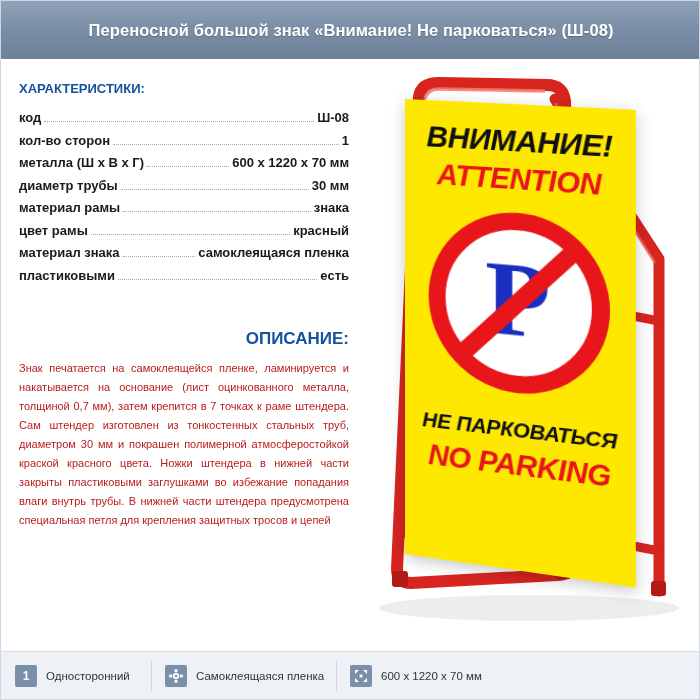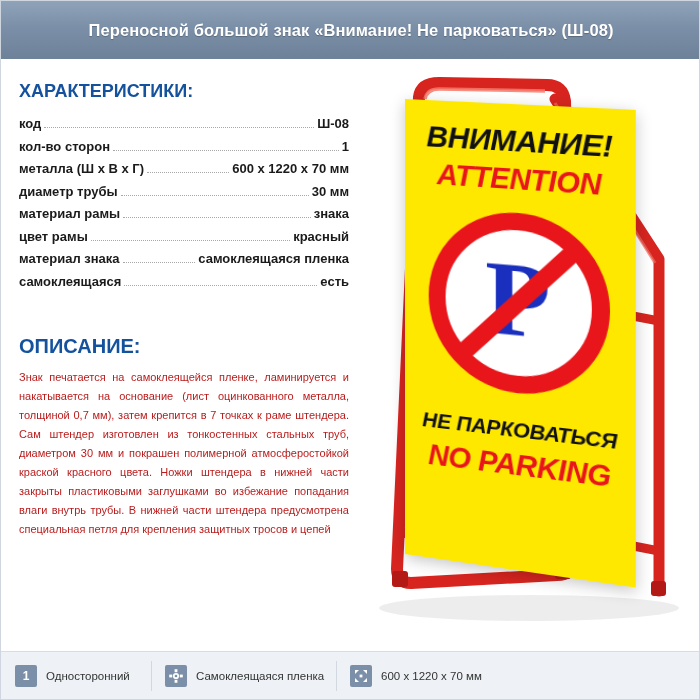--- a/index.html
+++ b/index.html
@@ -43,21 +43,21 @@
   }
   
   .left-col {
     position: absolute;
     left: 18px;
     top: 80px;
     width: 330px;
   }
   .section-title {
     color: #14529e;
-    font-size: 18px;
+    font-size: 13px;
     font-weight: bold;
     margin-bottom: 14px;
   }
   .spec-list {
     width: 330px;
   }
   .spec-row {
     display: flex;
     align-items: baseline;
     font-size: 13px;
@@ -75,24 +75,25 @@
     margin: 0 3px 3px 3px;
     height: 1px;
     min-width: 8px;
   }
   .spec-value {
     flex: 0 0 auto;
     font-weight: bold;
   }
   .desc-title {
     color: #14529e;
-    font-size: 20px;
+    font-size: 17px;
     font-weight: bold;
     margin-top: 46px;
     margin-bottom: 10px;
+    text-align: right;
   }
   .desc-body {
     font-size: 11px;
     line-height: 19px;
     color: #b91c1c;
     text-align: justify;
     width: 330px;
   }
   
   .photo {
@@ -285,21 +286,21 @@
         <span class="spec-label">цвет рамы</span>
         <span class="spec-dots"></span>
         <span class="spec-value">красный</span>
       </div>
       <div class="spec-row">
         <span class="spec-label">материал знака</span>
         <span class="spec-dots"></span>
         <span class="spec-value">самоклеящаяся пленка</span>
       </div>
       <div class="spec-row">
-        <span class="spec-label">самоклеящаяся</span>
+        <span class="spec-label">пластиковыми</span>
         <span class="spec-dots"></span>
         <span class="spec-value">есть</span>
       </div>
     </div>
 
     <div class="desc-title">ОПИСАНИЕ:</div>
     <div class="desc-body">Знак печатается на самоклеящейся пленке, ламинируется и накатывается на основание (лист оцинкованного металла, толщиной 0,7 мм), затем крепится в 7 точках к раме штендера. Сам штендер изготовлен из тонкостенных стальных труб, диаметром 30 мм и покрашен полимерной атмосферостойкой краской красного цвета. Ножки штендера в нижней части закрыты пластиковыми заглушками во избежание попадания влаги внутрь трубы. В нижней части штендера предусмотрена специальная петля для крепления защитных тросов и цепей</div>
   </div>
 
   <div class="photo">

